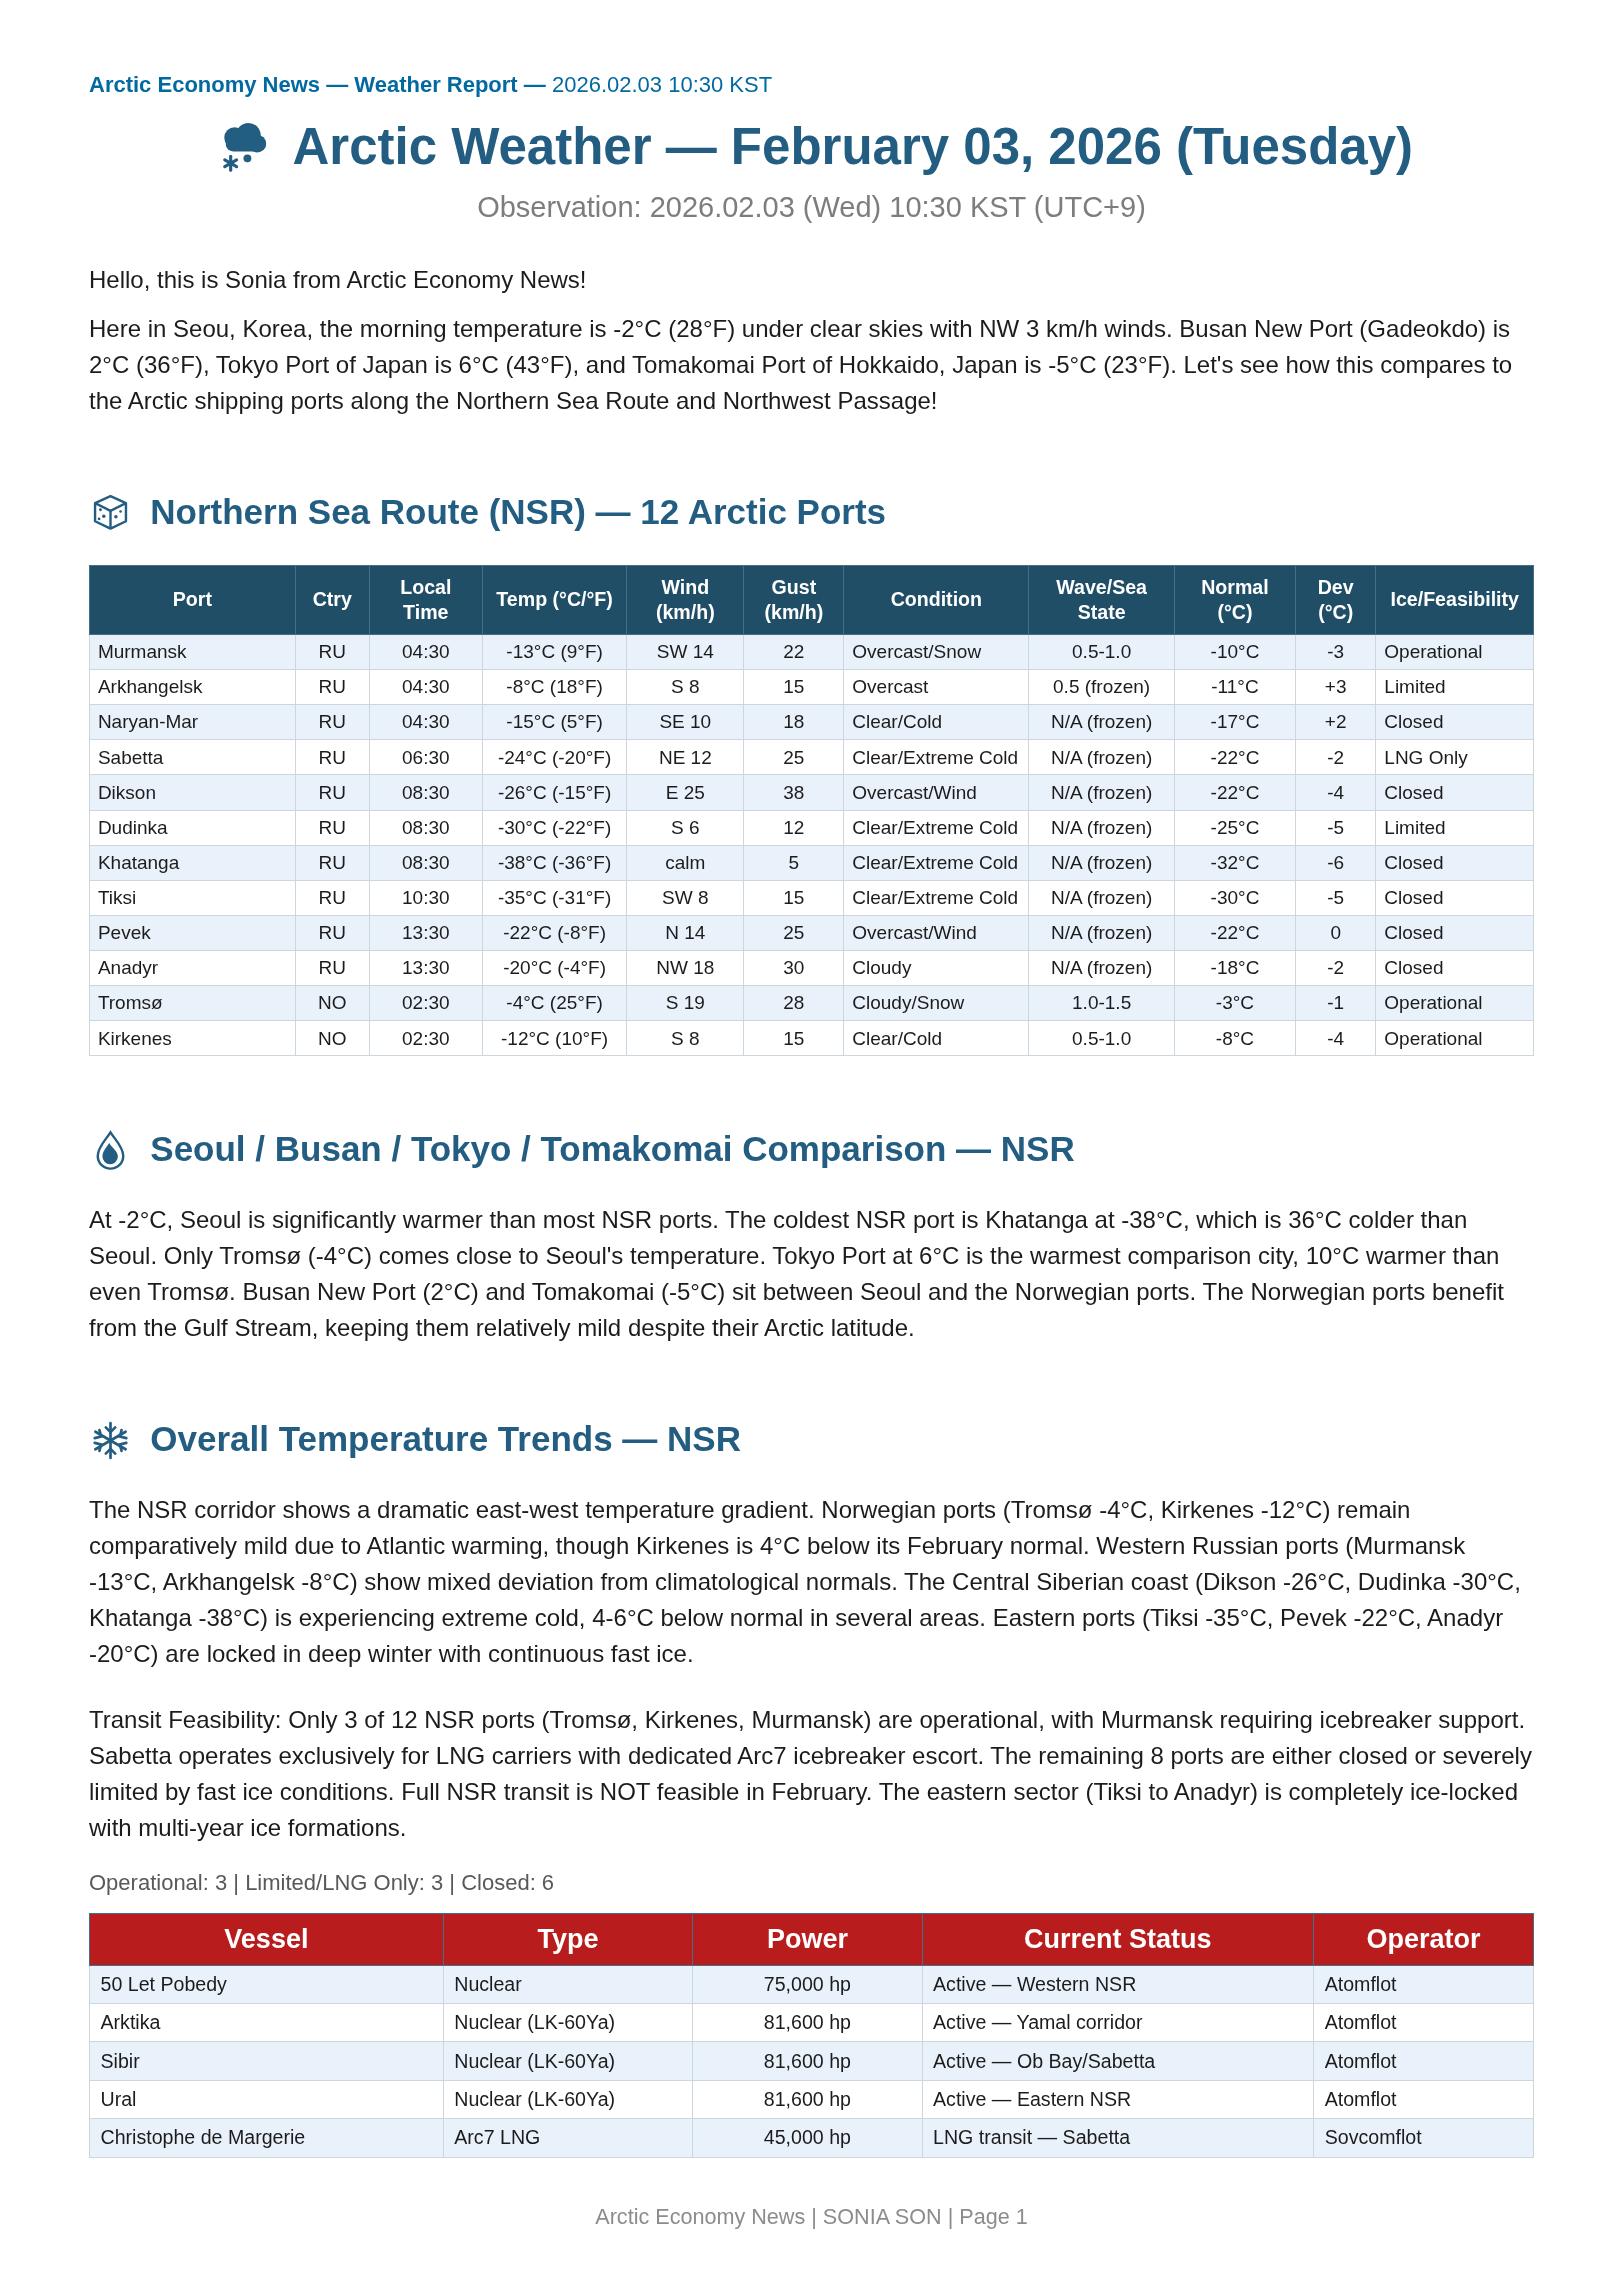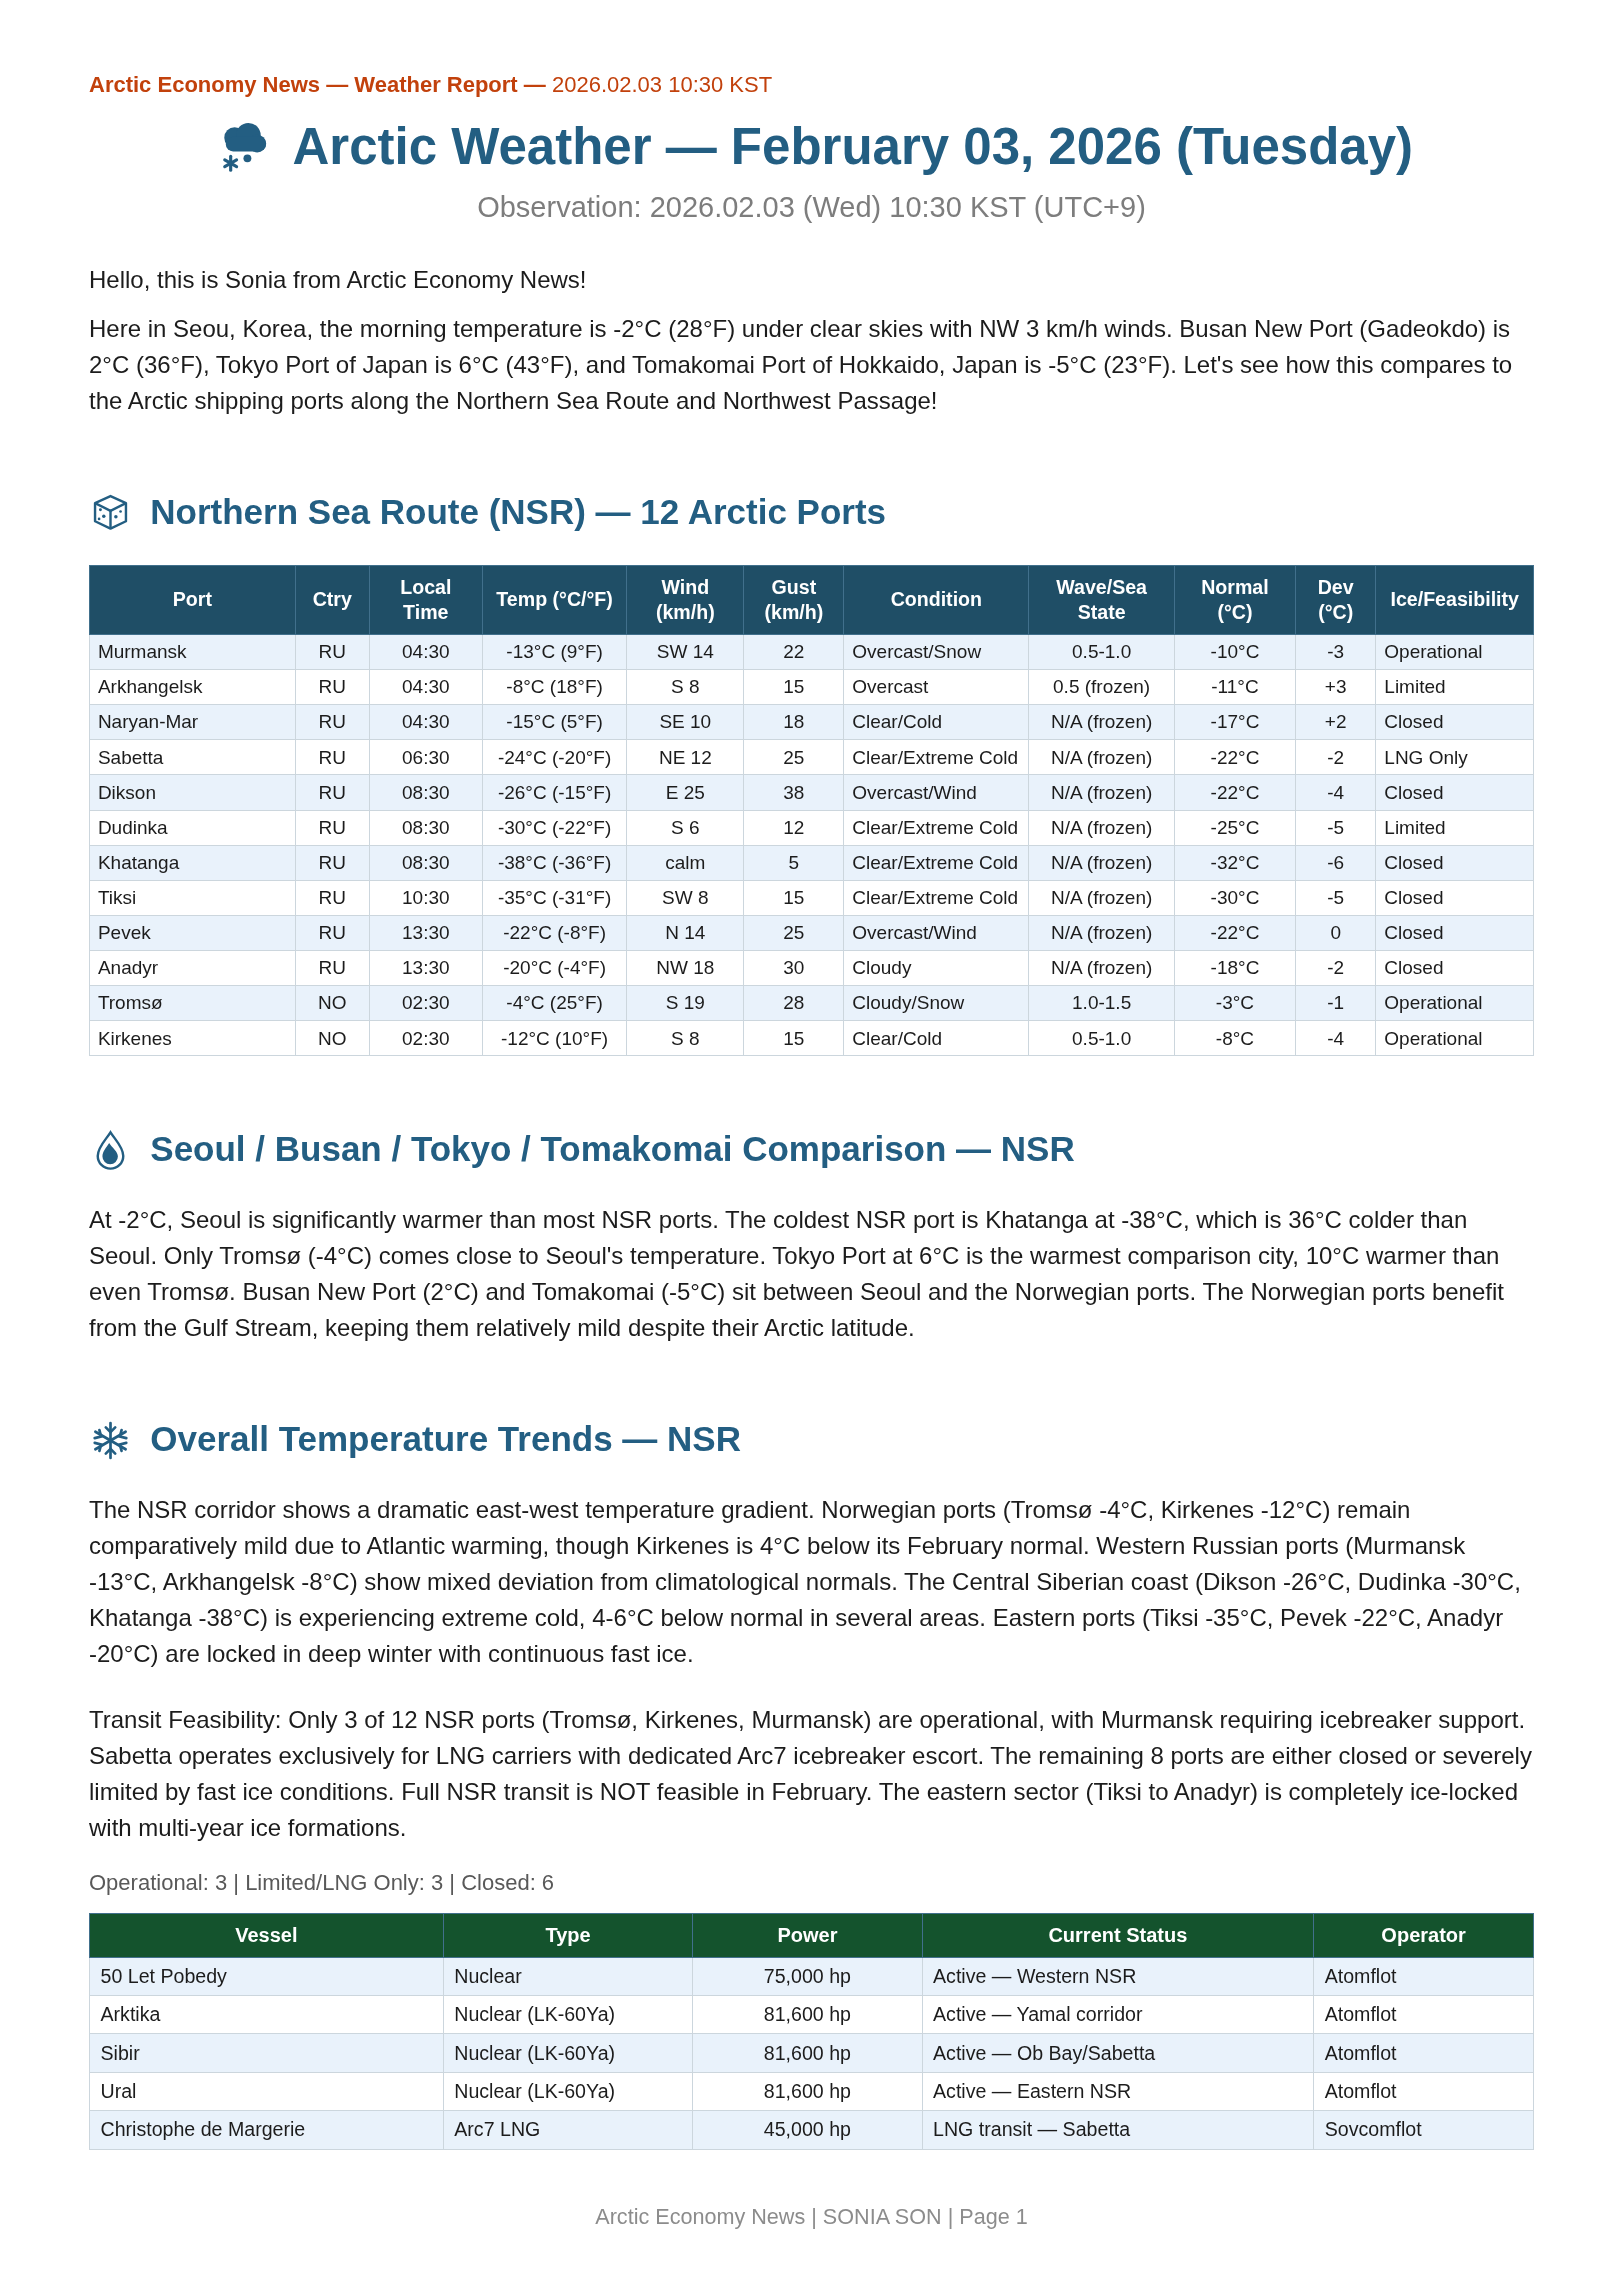--- a/index.html
+++ b/index.html
@@ -8,21 +8,21 @@
     font-family:"Liberation Sans","DejaVu Sans",sans-serif;
     color:#1c1c1c;
   }
   .page{
     position:relative;
     width:1623px;height:2295px;
     box-sizing:border-box;
     padding:72px 89px 0 89px;
     overflow:hidden;
   }
-  .brand{font-size:22px;color:#c2410c;}
+  .brand{font-size:22px;color:#0369a1;}
   .brand .b{font-weight:bold;}
   .title{
     margin:17px 0 0 0;
     text-align:center;
     font-size:51px;font-weight:bold;color:#235e82;
     display:flex;align-items:center;justify-content:center;gap:19.6px;
   }
   .title svg{flex:0 0 auto;}
   .subtitle{
     margin-top:13px;text-align:center;
@@ -66,21 +66,21 @@
   .ports th:nth-child(9),.ports td:nth-child(9){width:8.3%;}
   .ports th:nth-child(10),.ports td:nth-child(10){width:5.2%;}
   .ports th:nth-child(11),.ports td:nth-child(11){width:11.1%;}
   .ports td{text-align:center;}
   .ports td:nth-child(1),.ports td:nth-child(7),.ports td:nth-child(11){text-align:left;}
 
   .summary{margin-top:23.6px;font-size:22px;color:#595959;}
 
   .vessels{margin-top:17px;font-size:19.6px;}
   .vessels th{
-    background:#14532d;color:#ffffff;font-weight:bold;font-size:20px;
+    background:#b91c1c;color:#ffffff;font-weight:bold;font-size:27px;
     padding:9.8px 9.2px;border:0.7px solid #41708c;text-align:center;
   }
   .vessels td{
     padding:7.2px 10.5px;border:0.7px solid #ccd6dd;vertical-align:middle;
     white-space:nowrap;overflow:hidden;
   }
   .vessels tbody tr:nth-child(odd){background:#e9f2fb;}
   .vessels tbody tr:nth-child(even){background:#ffffff;}
   .vessels th:nth-child(1),.vessels td:nth-child(1){width:24.8%;}
   .vessels th:nth-child(2),.vessels td:nth-child(2){width:17.1%;}

